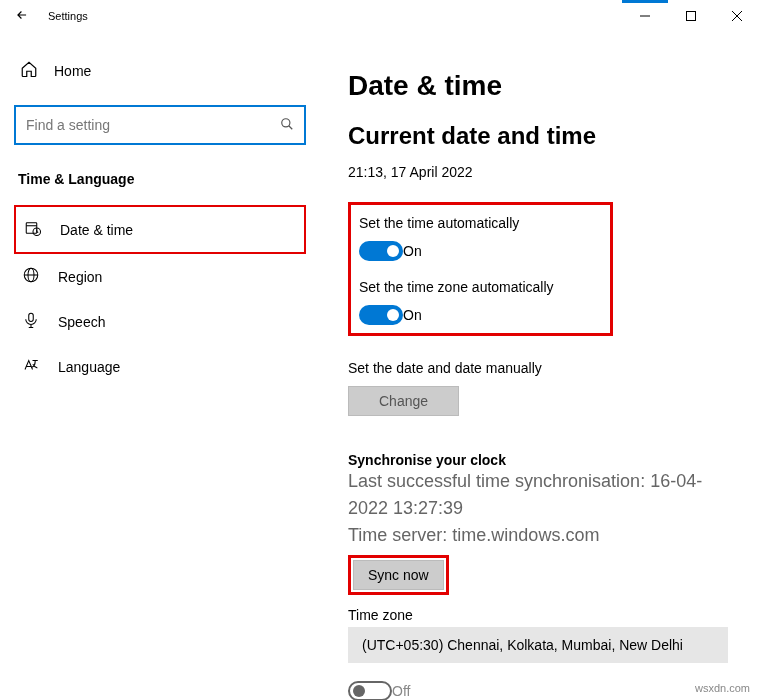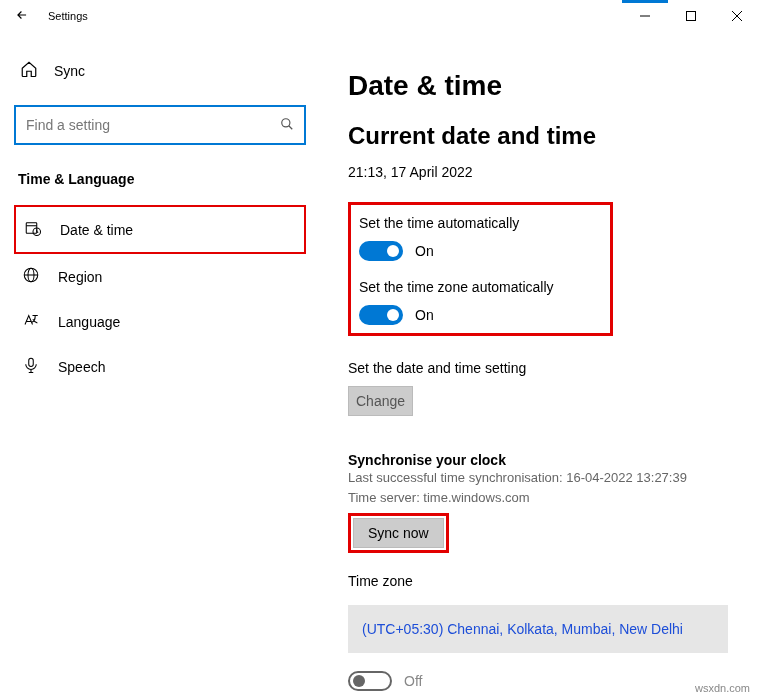--- a/index.html
+++ b/index.html
@@ -51,44 +51,44 @@
       cursor: pointer;
     }
     .nav-item svg { width: 18px; height: 18px; flex-shrink: 0; }
     .nav-item.selected { background: transparent; }
     .red-box-nav { border: 2px solid #e20000; }
     .main { flex: 1; padding: 38px 28px 0 28px; overflow: hidden; }
     .page-title { font-size: 28px; font-weight: 600; margin-bottom: 20px; }
     .section-title { font-size: 24px; font-weight: 600; margin-bottom: 14px; }
     .datetime-line { margin-bottom: 22px; }
     .setting-label { margin-bottom: 10px; }
-    .toggle-row { display: flex; align-items: center; gap: 12px; margin-bottom: 18px; }
+    .toggle-row { display: flex; align-items: center; margin-bottom: 18px; }
     .toggle {
       width: 44px; height: 20px; border-radius: 10px; position: relative; cursor: pointer;
     }
     .toggle.on { background: #0078d4; }
     .toggle.off { background: #fff; border: 2px solid #666; }
     .toggle .knob {
       width: 12px; height: 12px; border-radius: 50%; position: absolute; top: 4px;
     }
     .toggle.on .knob { background: #fff; right: 4px; }
     .toggle.off .knob { background: #666; left: 3px; top: 2px; }
     .btn {
-      display: inline-block; padding: 6px 7px; background: #cccccc;
+      display: inline-block; padding: 6px 30px; background: #cccccc;
       border: 1px solid #bbb; cursor: pointer; color: #555;
     }
     .btn.sync { background: #cccccc; color: #000; padding: 6px 14px; }
     .red-box-main { border: 3px solid #e20000; padding: 10px 56px 2px 8px; display: inline-block; margin-bottom: 24px;}
-    .red-box-sync { border: 3px solid #e20000; display: inline-block; padding: 2px; margin-bottom: 20px; text-align: center; }
-    .gray-text { color: #666; font-size: 13px; line-height: 1.5; }
+    .red-box-sync { border: 3px solid #e20000; display: inline-block; padding: 2px; margin-bottom: 12px; text-align: center; }
+    .gray-text { color: #666; font-size: 18px; line-height: 1.5; }
     .spacer-sm { height: 6px; }
     .spacer-md { height: 18px; }
     .tz-select {
-      background: #e6e6e6; padding: 16px 14px; color: #1d4ed8; width: 100%; max-width: 380px;
-      margin-top: 16px; cursor: not-allowed;
+      background: #e6e6e6; padding: 10px 14px; color: #000000; width: 100%; max-width: 380px;
+      margin-top: 4px; cursor: not-allowed;
     }
     .watermark {
       position: absolute; bottom: 6px; right: 10px; font-size: 11px; color: #888;
     }
     .disabled-text { color: #888; }
   </style>
 </head>
 <body>
 
 <div class="titlebar">
@@ -120,21 +120,21 @@
 </div>
 
 <div class="body-wrap">
   <div class="sidebar">
     <div class="home-row">
       <span>
         <svg viewBox="0 0 24 24" fill="none" stroke="#000" stroke-width="1.6">
             <path d="M3 11l9-8 9 8v10a1 1 0 0 1-1 1h-5v-7h-6v7H4a1 1 0 0 1-1-1z"></path>
           </svg>
       </span>
-      <span>Sync</span>
+      <span>Home</span>
     </div>
 
     <div class="search-box">
       <input type="text" placeholder="Find a setting" style="">
       <span class="search-icon">
         <svg width="14" height="14" viewBox="0 0 24 24" fill="none" stroke="#555" stroke-width="2">
             <circle cx="10" cy="10" r="7"></circle>
             <line x1="21" y1="21" x2="15" y2="15"></line>
           </svg>
       </span>
@@ -162,35 +162,35 @@
             <ellipse cx="12" cy="12" rx="4" ry="9"></ellipse>
             <line x1="3" y1="12" x2="21" y2="12"></line>
           </svg>
       </span>
       <span>Region</span>
     </div>
 
     <div class="nav-item">
       <span>
         <svg viewBox="0 0 24 24" fill="none" stroke="#000" stroke-width="1.4">
+            <rect x="9" y="3" width="6" height="11" rx="3"></rect>
+            <path d="M5 11a7 7 0 0 0 14 0M12 18v4M9 22h6"></path>
+          </svg>
+      </span>
+      <span>Speech</span>
+    </div>
+
+    <div class="nav-item">
+      <span>
+        <svg viewBox="0 0 24 24" fill="none" stroke="#000" stroke-width="1.4">
             <path d="M4 18L9 6l5 12M6 14h6"></path>
             <path d="M14 6h7M17.5 6v2c0 3-2 6-4 7m1-4c1 2 3 4 6 5"></path>
           </svg>
       </span>
       <span>Language</span>
-    </div>
-
-    <div class="nav-item">
-      <span>
-        <svg viewBox="0 0 24 24" fill="none" stroke="#000" stroke-width="1.4">
-            <rect x="9" y="3" width="6" height="11" rx="3"></rect>
-            <path d="M5 11a7 7 0 0 0 14 0M12 18v4M9 22h6"></path>
-          </svg>
-      </span>
-      <span>Speech</span>
     </div>
   </div>
 
   <div class="main">
     <div class="page-title">Date &amp; time</div>
     <div class="section-title">Current date and time</div>
     <div class="datetime-line">21:13, 17 April 2022</div>
 
     <div class="red-box-main">
       <div class="setting-label">Set the time automatically</div>
@@ -202,21 +202,21 @@
       </div>
       <div class="setting-label">Set the time zone automatically</div>
       <div class="toggle-row" style="margin-bottom:6px;">
         <div class="toggle on">
             <div class="knob"></div>
           </div>
         <span>On</span>
       </div>
     </div>
 
-    <div class="setting-label">Set the date and time setting</div>
+    <div class="setting-label">Set the date and date manually</div>
     <div class="btn">Change</div>
 
     <div class="spacer-md"></div>
     <div class="spacer-md"></div>
 
     <div style="font-weight:700;">Synchronise your clock</div>
     <div class="gray-text">Last successful time synchronisation: 16-04-2022 13:27:39</div>
     <div class="gray-text">Time server: time.windows.com</div>
     <div class="spacer-sm"></div>
     <div class="red-box-sync">

